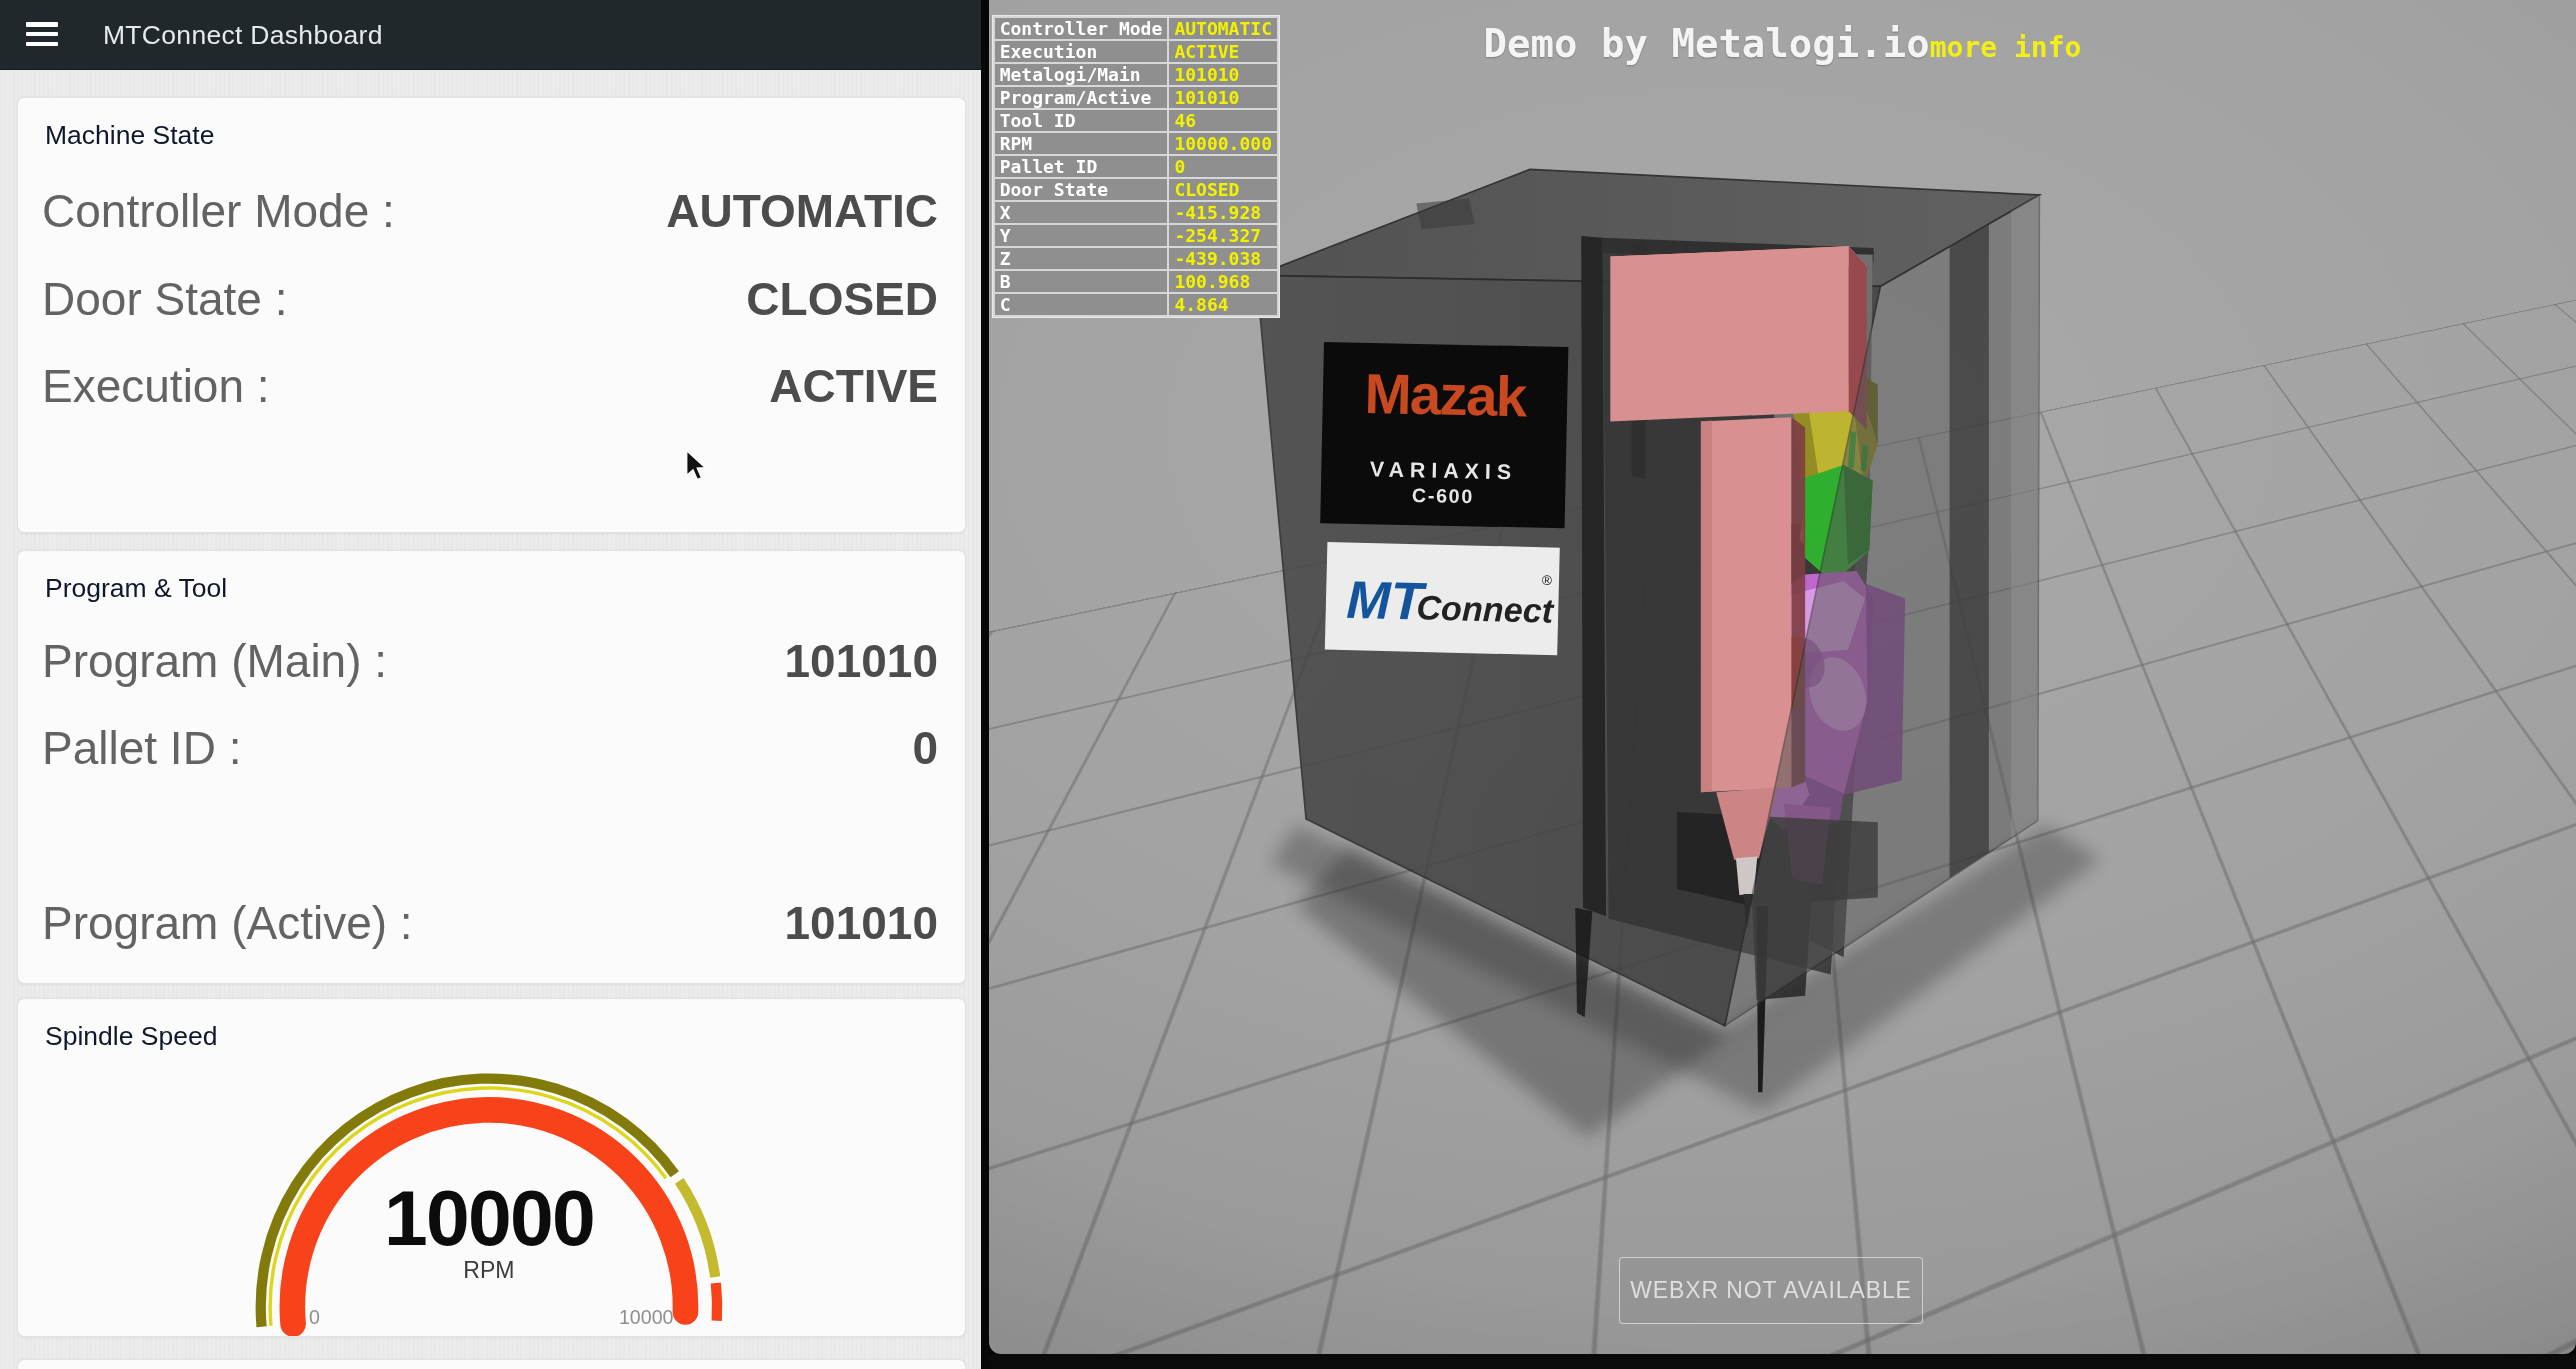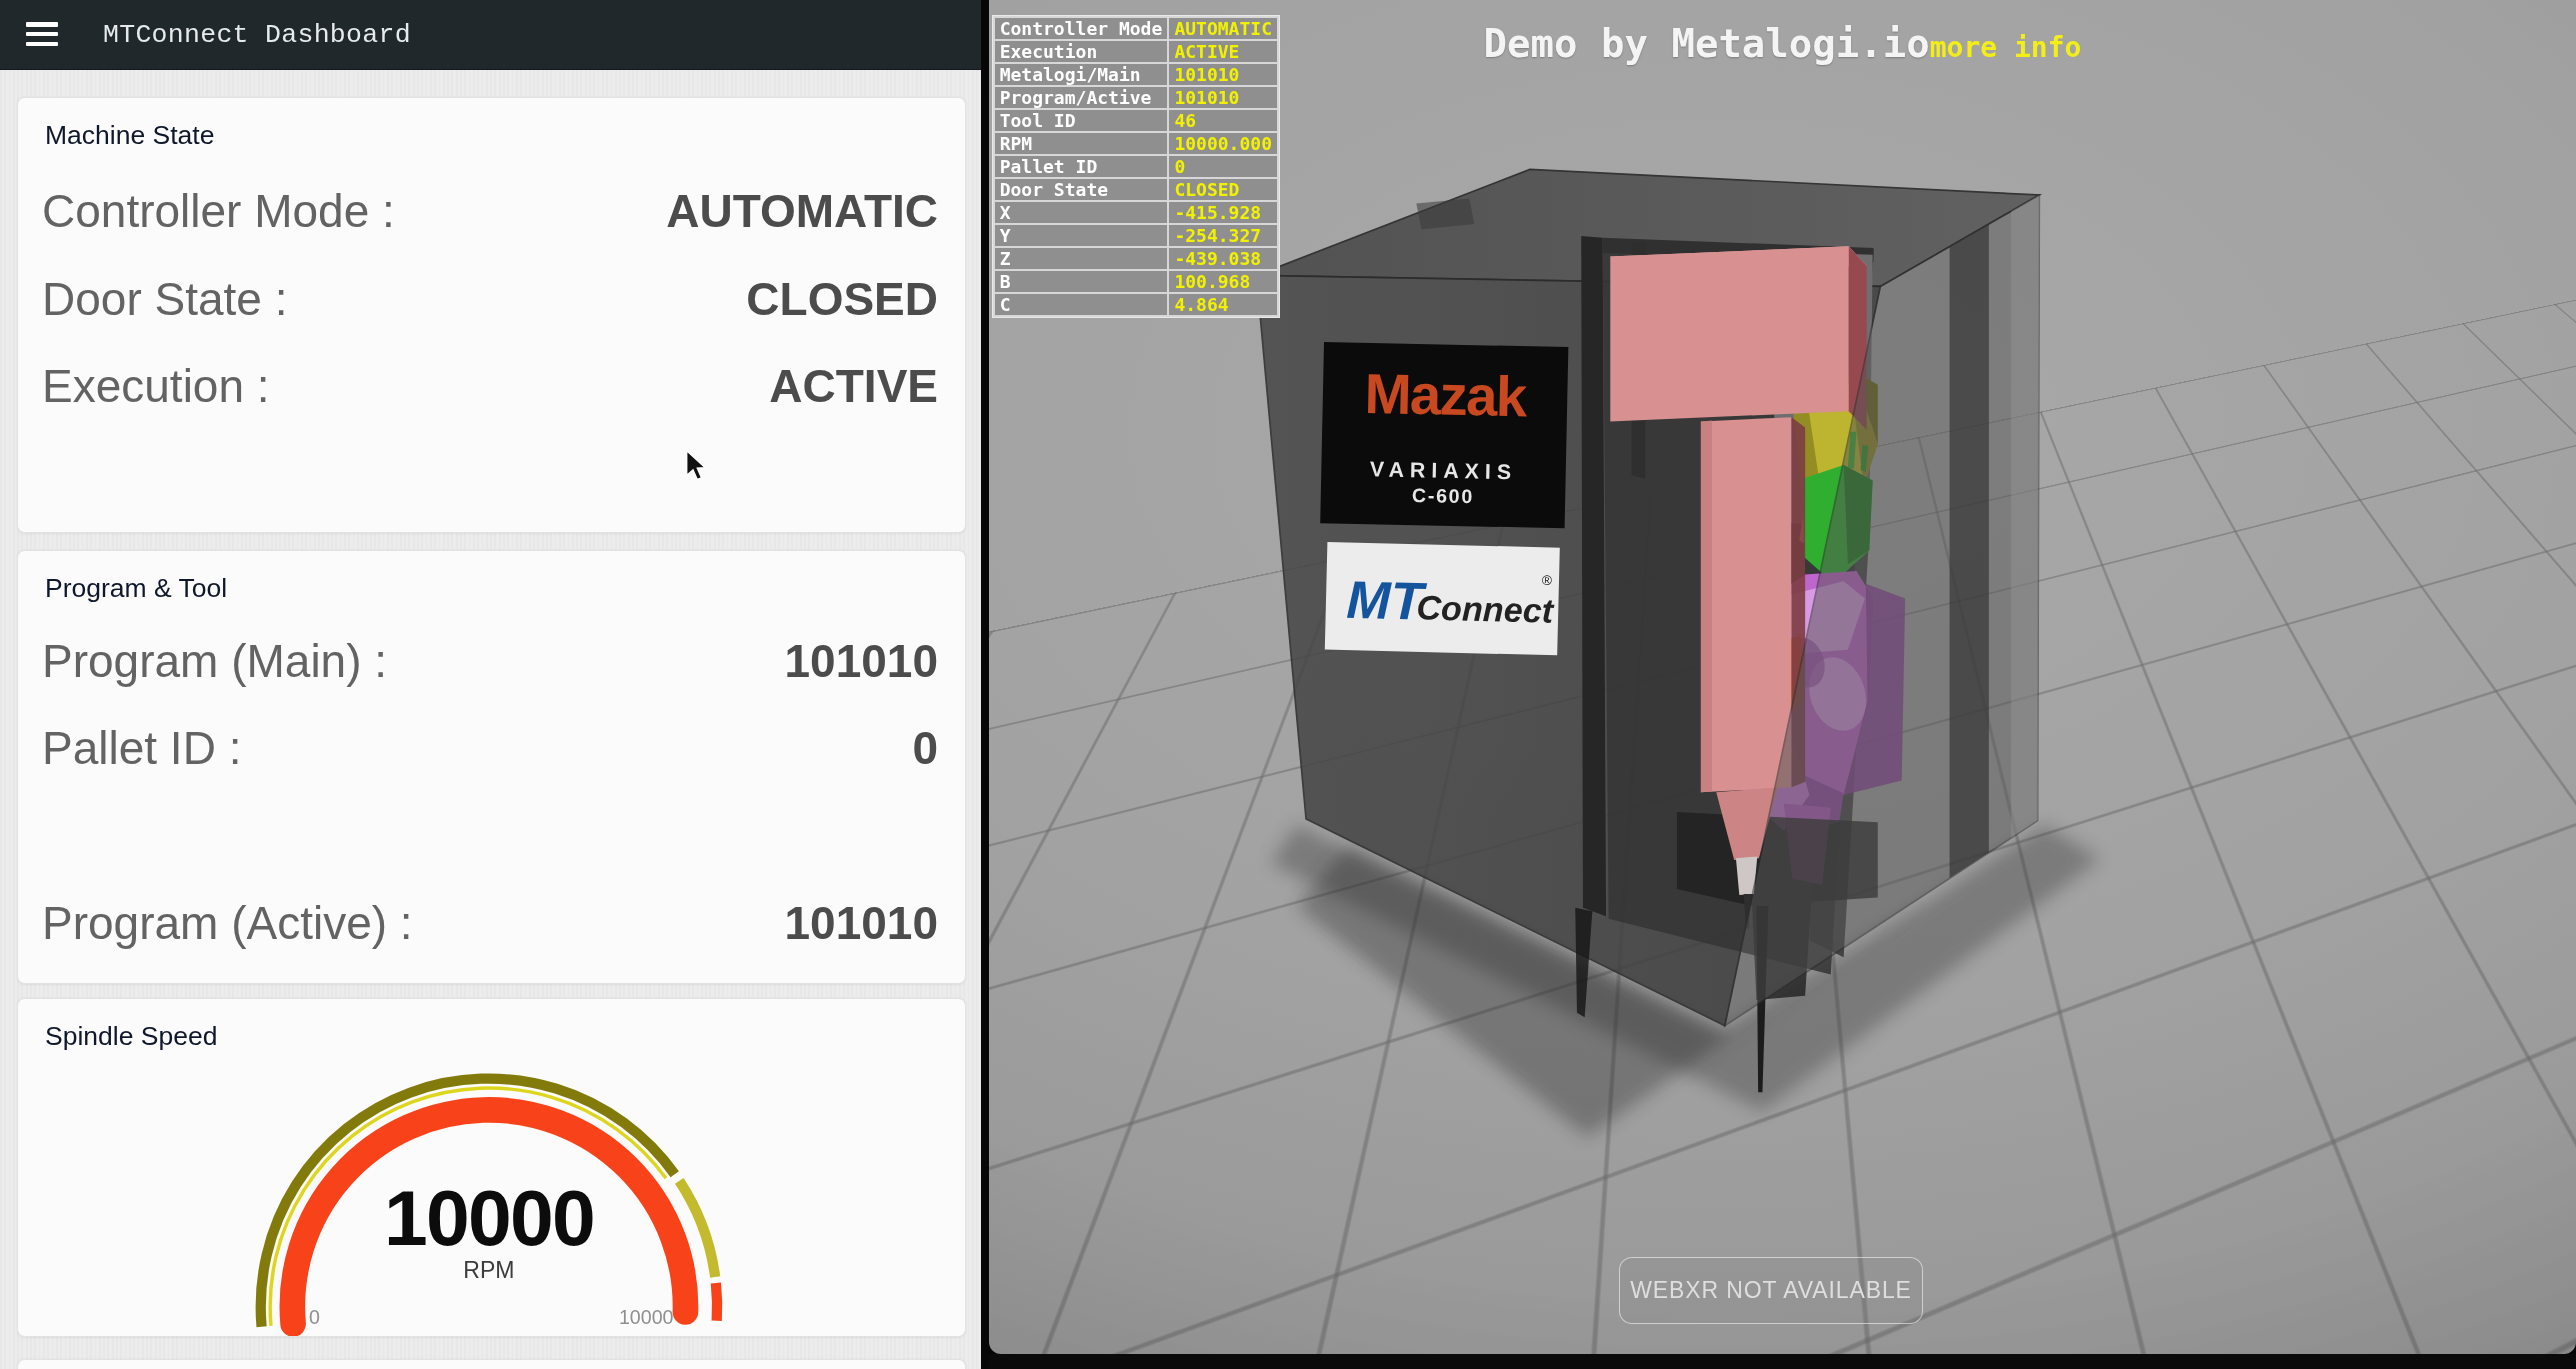--- a/index.html
+++ b/index.html
@@ -6,21 +6,21 @@
     font-family:"Liberation Sans",sans-serif;}
   .stage{position:absolute;left:0;top:0;width:2576px;height:1369px;background:#050505;}
 
   
   .left-panel{position:absolute;left:0;top:0;width:981px;height:1369px;
     background:#ececec;
     background-image:repeating-linear-gradient(90deg,rgba(0,0,0,.018) 0 1.7px,rgba(255,255,255,0) 1.7px 4.3px);}
   .app-header{position:absolute;left:0;top:0;width:981px;height:69px;background:#20282c;border-bottom:0.9px solid #14191c;}
   .hamburger{position:absolute;left:26px;top:22px;width:32px;height:25px;cursor:pointer;background:none;border:none;padding:0;}
   .hamburger span{display:block;width:32px;height:4.7px;background:#fff;border-radius:0.9px;margin-bottom:5.1px;}
-  .app-title{position:absolute;left:103px;top:0;height:69px;line-height:71px;font-size:26.5px;color:#e7eaec;letter-spacing:0.3px;font-family:Liberation Mono, monospace;}
+  .app-title{position:absolute;left:103px;top:0;height:69px;line-height:71px;font-size:26.5px;color:#e7eaec;letter-spacing:0.3px;}
 
   .card{position:absolute;left:17px;width:947px;background:#fbfbfb;border:0.9px solid #e2e2e2;
     border-radius:7.7px;box-shadow:0 0.9px 2.6px rgba(0,0,0,.06);}
   .card-title{position:absolute;left:27px;top:22px;font-size:26.5px;color:#0f172a;}
   .kv-row{position:absolute;left:24px;right:27px;height:44px;line-height:44px;font-size:46px;}
   .kv-label{float:left;color:#636363;}
   .kv-value{float:right;color:#4c4c4c;font-weight:bold;}
 
   #card-machine{top:97px;height:434px;}
   #card-program{top:550px;height:432px;}
@@ -56,21 +56,21 @@
 
   .hud{position:absolute;left:2.6px;top:14.5px;border-collapse:separate;border-spacing:2.6px;
     background:#d7d7d7;border:0.9px solid #e9e9e9;z-index:5;}
   .hud td{background:#8f8f8f;height:19px;padding:0 5.1px;
     font-family:"DejaVu Sans Mono",monospace;font-weight:bold;font-size:18px;white-space:nowrap;}
   .hud td.lbl{color:#ffffff;width:157px;}
   .hud td.val{color:#f2f200;width:85px;}
 
   .webxr-btn{position:absolute;left:630px;top:1257px;width:304px;height:67px;z-index:5;
     display:flex;align-items:center;justify-content:center;
-    background:rgba(130,130,130,.18);border:1.7px solid rgba(255,255,255,.55);border-radius:13px;
+    background:rgba(130,130,130,.18);border:1.7px solid rgba(255,255,255,.55);border-radius:4px;
     color:#dedede;font-size:23px;letter-spacing:0.9px;cursor:pointer;}
 
   .bottom-strip{position:absolute;left:989px;top:1354px;width:1587px;height:15.4px;background:#0a0a0a;}
 
   .mouse-cursor{position:absolute;left:685px;top:450px;z-index:50;pointer-events:none;}
 </style>
 </head>
 <body>
 
 <div class="stage">

